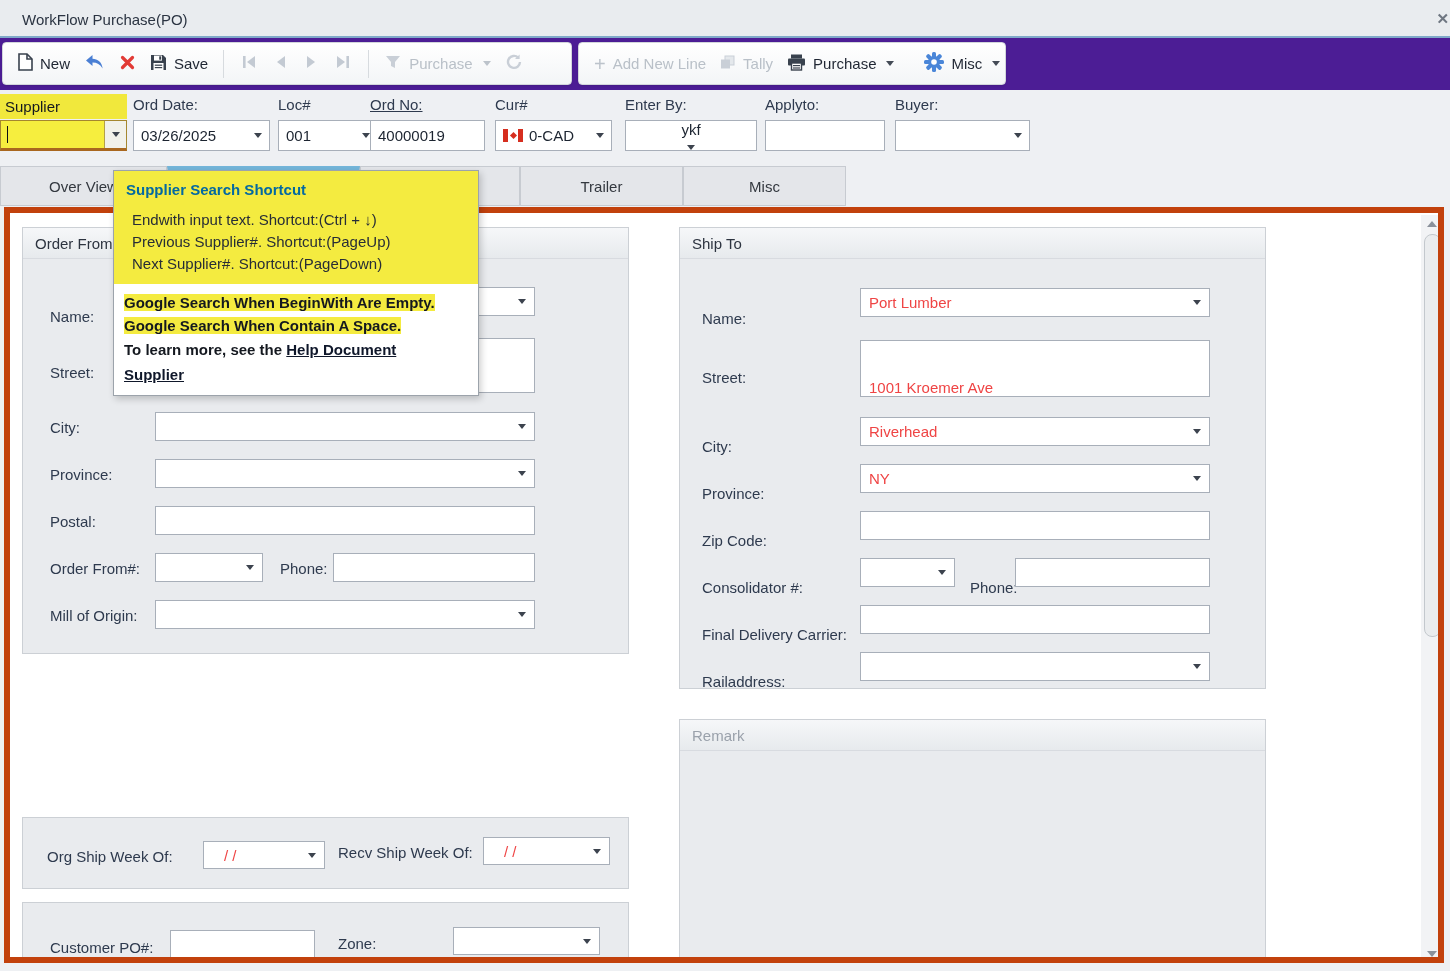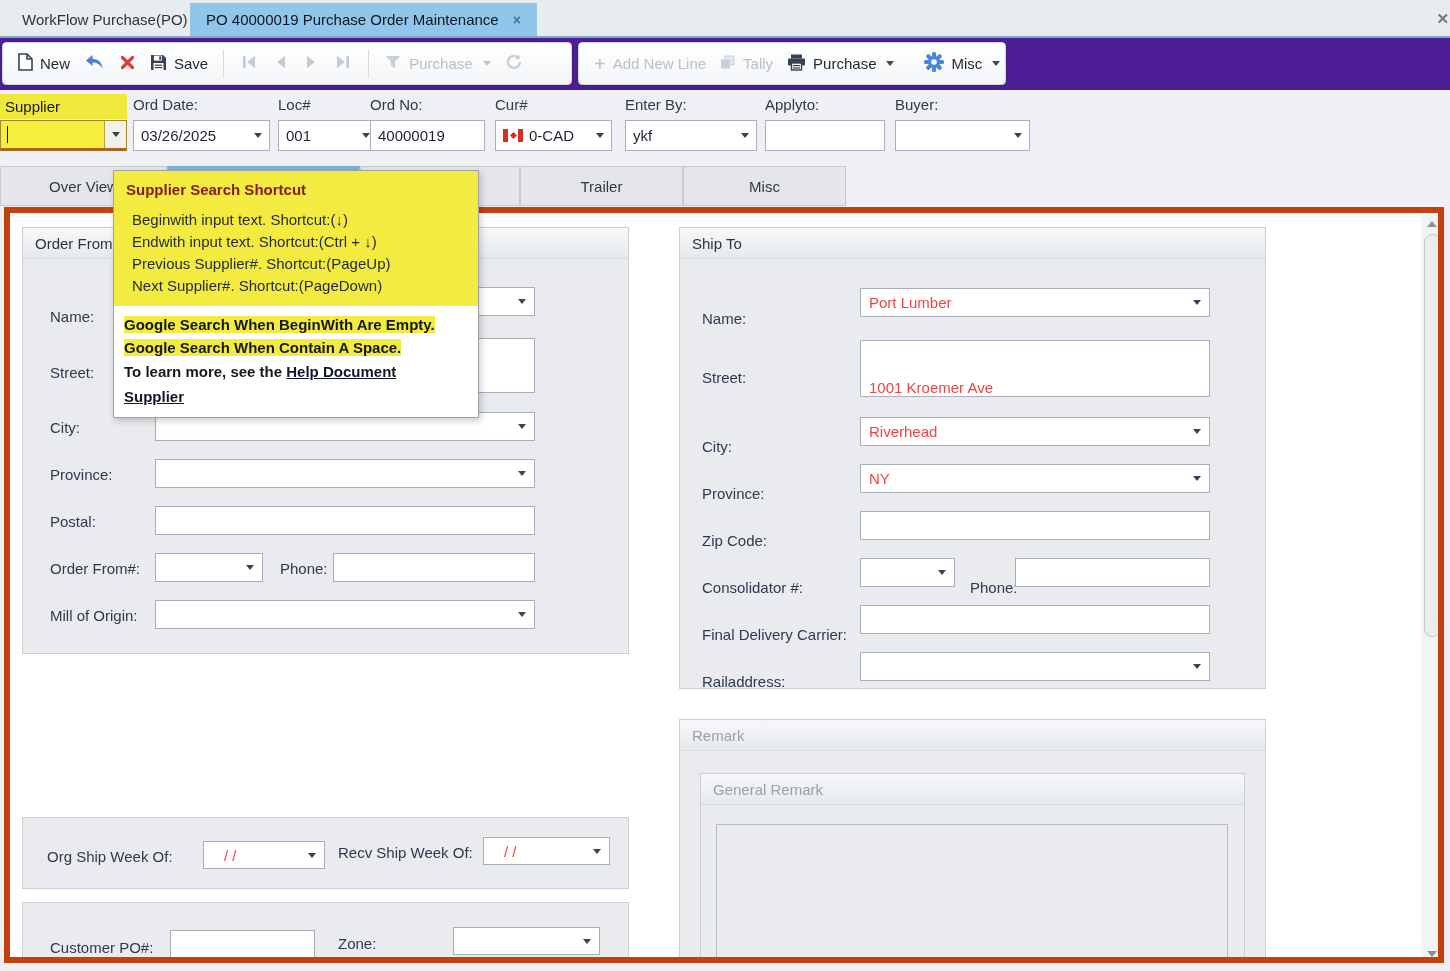--- a/index.html
+++ b/index.html
@@ -77,39 +77,35 @@
   .tri-dn{width:0;height:0;border-left:5px solid transparent;border-right:5px solid transparent;
           border-top:6px solid #8a919b;}
   .sb-thumb{position:absolute;left:3px;top:19px;width:15px;height:401px;background:#eaecee;
             border:1px solid #c3c8cd;border-radius:8px;}
 
   
   .tooltip{position:absolute;left:113px;top:170px;width:364px;background:#fff;
            border:1px solid #9ca3ab;box-shadow:2px 3px 7px rgba(0,0,0,.20);z-index:50;
            padding-bottom:8px;}
   .tt-top{background:#f4eb40;padding:10px 12px 9px 12px;}
-  .tt-title{font-weight:bold;color:#7f1d1d;margin-bottom:11px;}
+  .tt-title{font-weight:bold;color:#0369a1;margin-bottom:11px;}
   .tt-line{color:#272d36;line-height:22px;padding-left:6px;white-space:nowrap;}
   .tt-mid{padding:7px 10px 0 10px;}
   .tt-hl{display:inline;background:#f4eb40;font-weight:bold;color:#14181f;line-height:23px;white-space:nowrap;}
   .tt-more{font-weight:bold;color:#14181f;padding:1px 10px;line-height:23px;}
   .tt-link{color:#0f172a;text-decoration:underline;font-weight:bold;cursor:pointer;}
 </style>
 </head>
 <body>
 
 <div id="app">
 
   <div class="tabstrip">
     <div class="wtab inactive">
       <span>WorkFlow Purchase(PO)</span>
-    </div>
-    <div class="wtab active">
-      <span>PO 40000019 Purchase Order Maintenance</span>
-      <span class="tx">×</span>
     </div>
     <span class="win-x">✕</span>
   </div>
 
   <div class="toolbar">
     <div class="tcard" style="left:2px;width:570px;">
       <div class="tbtn">
         <span><svg width="15" height="18" viewBox="0 0 15 18">
               <path d="M1 1 H9 L14 6 V17 H1 Z" fill="#fff" stroke="#39424e" stroke-width="1.6"></path>
               <path d="M9 1 L9 6 L14 6" fill="none" stroke="#39424e" stroke-width="1.6"></path>
@@ -232,34 +228,34 @@
     <span class="cval">03/26/2025</span>
     <span class="arr"></span>
   </div>
 
   <span class="hlab" style="left:278px;">Loc#</span>
   <div class="fbase" style="left:278px;width:100px;">
     <span class="cval">001</span>
     <span class="arr"></span>
   </div>
 
-  <span class="hlab" style="left:370px;">Ord No:</span>
+  <span class="hlab" style="left:370px;text-decoration:underline;">Ord No:</span>
   <div class="fbase" style="left:370px;width:115px;">
     <span class="cval">40000019</span>
   </div>
 
   <span class="hlab" style="left:495px;">Cur#</span>
   <div class="fbase" style="left:495px;width:117px;">
     <span class="flag"></span>
     <span class="cval">0-CAD</span>
     <span class="arr"></span>
   </div>
 
   <span class="hlab" style="left:625px;">Enter By:</span>
-  <div class="fbase" style="left:625px;width:132px;">
+  <div class="fbase" style="left:625px;width:132px;flex-direction:column;">
     <span class="cval">ykf</span>
     <span class="arr"></span>
   </div>
 
   <span class="hlab" style="left:765px;">Applyto:</span>
   <div class="fbase" style="left:765px;width:120px;">
     <span class="cval"></span>
   </div>
 
   <span class="hlab" style="left:895px;">Buyer:</span>
@@ -398,44 +394,37 @@
       <span class="flabel" style="left:22px;top:445px;">Railaddress:</span>
       <div class="fld" style="left:180px;top:424px;width:350px;height:29px;">
         <span class="cval"></span>
           <span class="arr"></span>
       </div>
     </div>
 
     <div class="grp" style="left:669px;top:506px;width:587px;height:248px;">
       <div class="grp-hd dim">
         <span>Remark</span>
-      </div>
-      <div class="grp" style="left:20px;top:53px;width:545px;height:193px;background:#e9ebee;">
-        <div class="grp-hd dim">
-          <span>General Remark</span>
-        </div>
-        <div class="ibox" style="left:15px;top:50px;width:512px;height:141px;"></div>
       </div>
     </div>
 
     <div class="sb">
       <div class="sb-btn" style="top:0;">
           <span class="tri-up"></span>
         </div>
       <div class="sb-thumb"></div>
       <div class="sb-btn" style="top:730px;">
           <span class="tri-dn"></span>
         </div>
     </div>
   </div>
 
   <div class="tooltip">
     <div class="tt-top">
       <div class="tt-title">Supplier Search Shortcut</div>
-      <div class="tt-line">Beginwith input text. Shortcut:(↓)</div>
       <div class="tt-line">Endwith input text. Shortcut:(Ctrl + ↓)</div>
       <div class="tt-line">Previous Supplier#. Shortcut:(PageUp)</div>
       <div class="tt-line">Next Supplier#. Shortcut:(PageDown)</div>
     </div>
     <div class="tt-mid">
       <div><span class="tt-hl">Google Search When BeginWith Are Empty.</span></div>
       <div><span class="tt-hl">Google Search When Contain A Space.</span></div>
     </div>
     <div class="tt-more">
       <span>To learn more, see the </span><span class="tt-link">Help Document</span>

